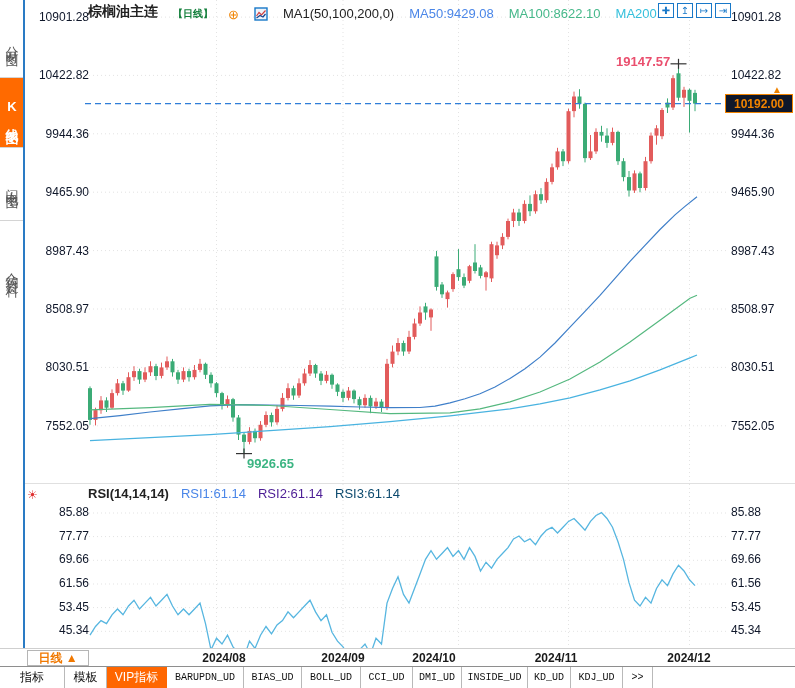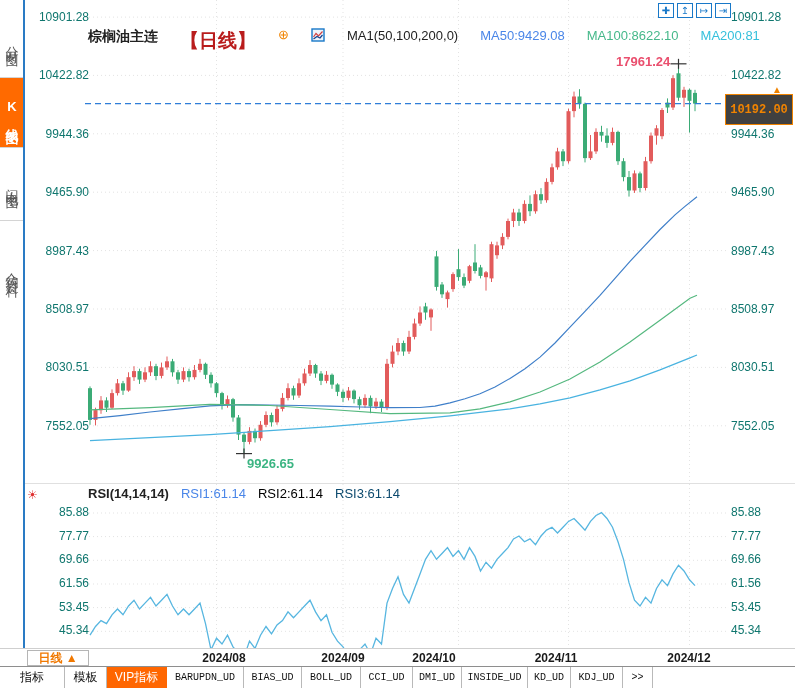--- a/index.html
+++ b/index.html
@@ -15,48 +15,48 @@
              display:flex;align-items:center;justify-content:center;}
   .side-item.sep{border-bottom:1px solid #d4d4d4;}
   .side-item.active{background:#ff6a00;color:#fff;font-weight:bold;}
 
   
   .chart-stack{position:absolute;left:25px;top:0;width:770px;height:650px;background:#fff;}
   .main-svg{position:absolute;left:0;top:0;}
   .rsi-panel{position:absolute;left:0;top:483px;width:770px;height:167px;border-top:1px solid #e0e0e0;}
 
   
-  .chart-header{position:absolute;left:63px;top:3px;display:flex;align-items:flex-start;gap:22px;
-                font-size:13px;white-space:nowrap;z-index:5;margin-top:25px;}
+  .chart-header{position:absolute;left:63px;top:3px;display:flex;align-items:flex-end;gap:15px;
+                font-size:13px;white-space:nowrap;z-index:5;}
   .sym{font-size:14px;font-weight:bold;color:#222;}
-  .period{font-size:19px;font-weight:bold;color:#b91c1c;}
+  .period{font-size:10px;font-weight:bold;color:#15803d;}
   .circle-plus{color:#f08300;font-size:13px;line-height:1;}
   .ma-title{color:#222;}
   .ma50{color:#4a86e8;} .ma100{color:#45b88a;} .ma200{color:#35c0dc;}
 
   .top-icons{position:absolute;left:633px;top:3px;display:flex;gap:3px;z-index:5;}
   .ticon{width:16px;height:15px;border:1px solid #1878c8;color:#1878c8;font-size:10px;
          display:flex;align-items:center;justify-content:center;cursor:pointer;background:#fff;}
 
   
-  .tick-label{position:absolute;font-size:12px;color:#0f766e;width:58px;line-height:12px;}
+  .tick-label{position:absolute;font-size:12px;color:#0f172a;width:58px;line-height:12px;}
   .tick-left{left:6px;text-align:right;}
   .tick-right{left:706px;text-align:left;}
 
   .high-label{position:absolute;left:591px;top:54px;font-size:13px;font-weight:bold;color:#ea4f6e;z-index:4;}
   .low-label{position:absolute;left:222px;top:456px;font-size:13px;font-weight:bold;color:#3cb583;z-index:4;}
 
-  .price-box{position:absolute;left:700px;top:94px;width:68px;height:31px;border:1px solid #f08300;
-             background:#404040;color:#f08300;font-size:12px;font-weight:bold;
-             display:flex;align-items:center;justify-content:center;z-index:6;font-family:Liberation Mono, monospace;}
+  .price-box{position:absolute;left:700px;top:94px;width:68px;height:19px;border:1px solid #f08300;
+             background:#0f172a;color:#f08300;font-size:12px;font-weight:bold;
+             display:flex;align-items:center;justify-content:center;z-index:6;}
   .price-arrow{position:absolute;left:747px;top:84px;color:#f08300;font-size:10px;z-index:6;}
 
   .rsi-header{position:absolute;left:63px;top:486px;display:flex;gap:12px;font-size:13px;
               white-space:nowrap;z-index:5;}
-  .rsi-t{color:#222;font-weight:bold;} .rsi1{color:#4a86e8;} .rsi2{color:#000000;text-align:center;} .rsi3{color:#0c4a6e;}
+  .rsi-t{color:#222;font-weight:bold;} .rsi1{color:#4a86e8;} .rsi2{color:#4c1d95;text-align:center;} .rsi3{color:#0c4a6e;}
   .sun-icon{position:absolute;left:2px;top:488px;color:#e03030;font-size:12px;z-index:5;}
 
   
   .axis-row{position:absolute;left:0;top:648px;width:795px;height:18px;background:#fff;
             border-top:1px solid #cfcfcf;}
   .period-box{position:absolute;left:27px;top:1px;width:62px;height:16px;border:1px solid #b5b5b5;
               background:#fff;color:#f07800;font-size:12px;font-weight:bold;
               display:flex;align-items:center;justify-content:center;cursor:pointer;}
   .date-label{position:absolute;top:2px;width:48px;text-align:center;font-size:12px;
               font-weight:bold;color:#1a1a1a;}
@@ -369,21 +369,21 @@
       <span class="ma200">MA200:81</span>
     </div>
 
     <div class="top-icons">
       <span class="ticon">✚</span>
       <span class="ticon">↥</span>
       <span class="ticon">↦</span>
       <span class="ticon">⇥</span>
     </div>
 
-    <div class="high-label">17961.24</div>
+    <div class="high-label">19147.57</div>
     <div class="low-label">9926.65</div>
     <div class="price-box">10192.00</div>
     <div class="price-arrow">▲</div>
 
     <span class="sun-icon">☀</span>
     <div class="rsi-header">
       <span class="rsi-t">RSI(14,14,14)</span>
       <span class="rsi1">RSI1:61.14</span>
       <span class="rsi2">RSI2:61.14</span>
       <span class="rsi3">RSI3:61.14</span>

